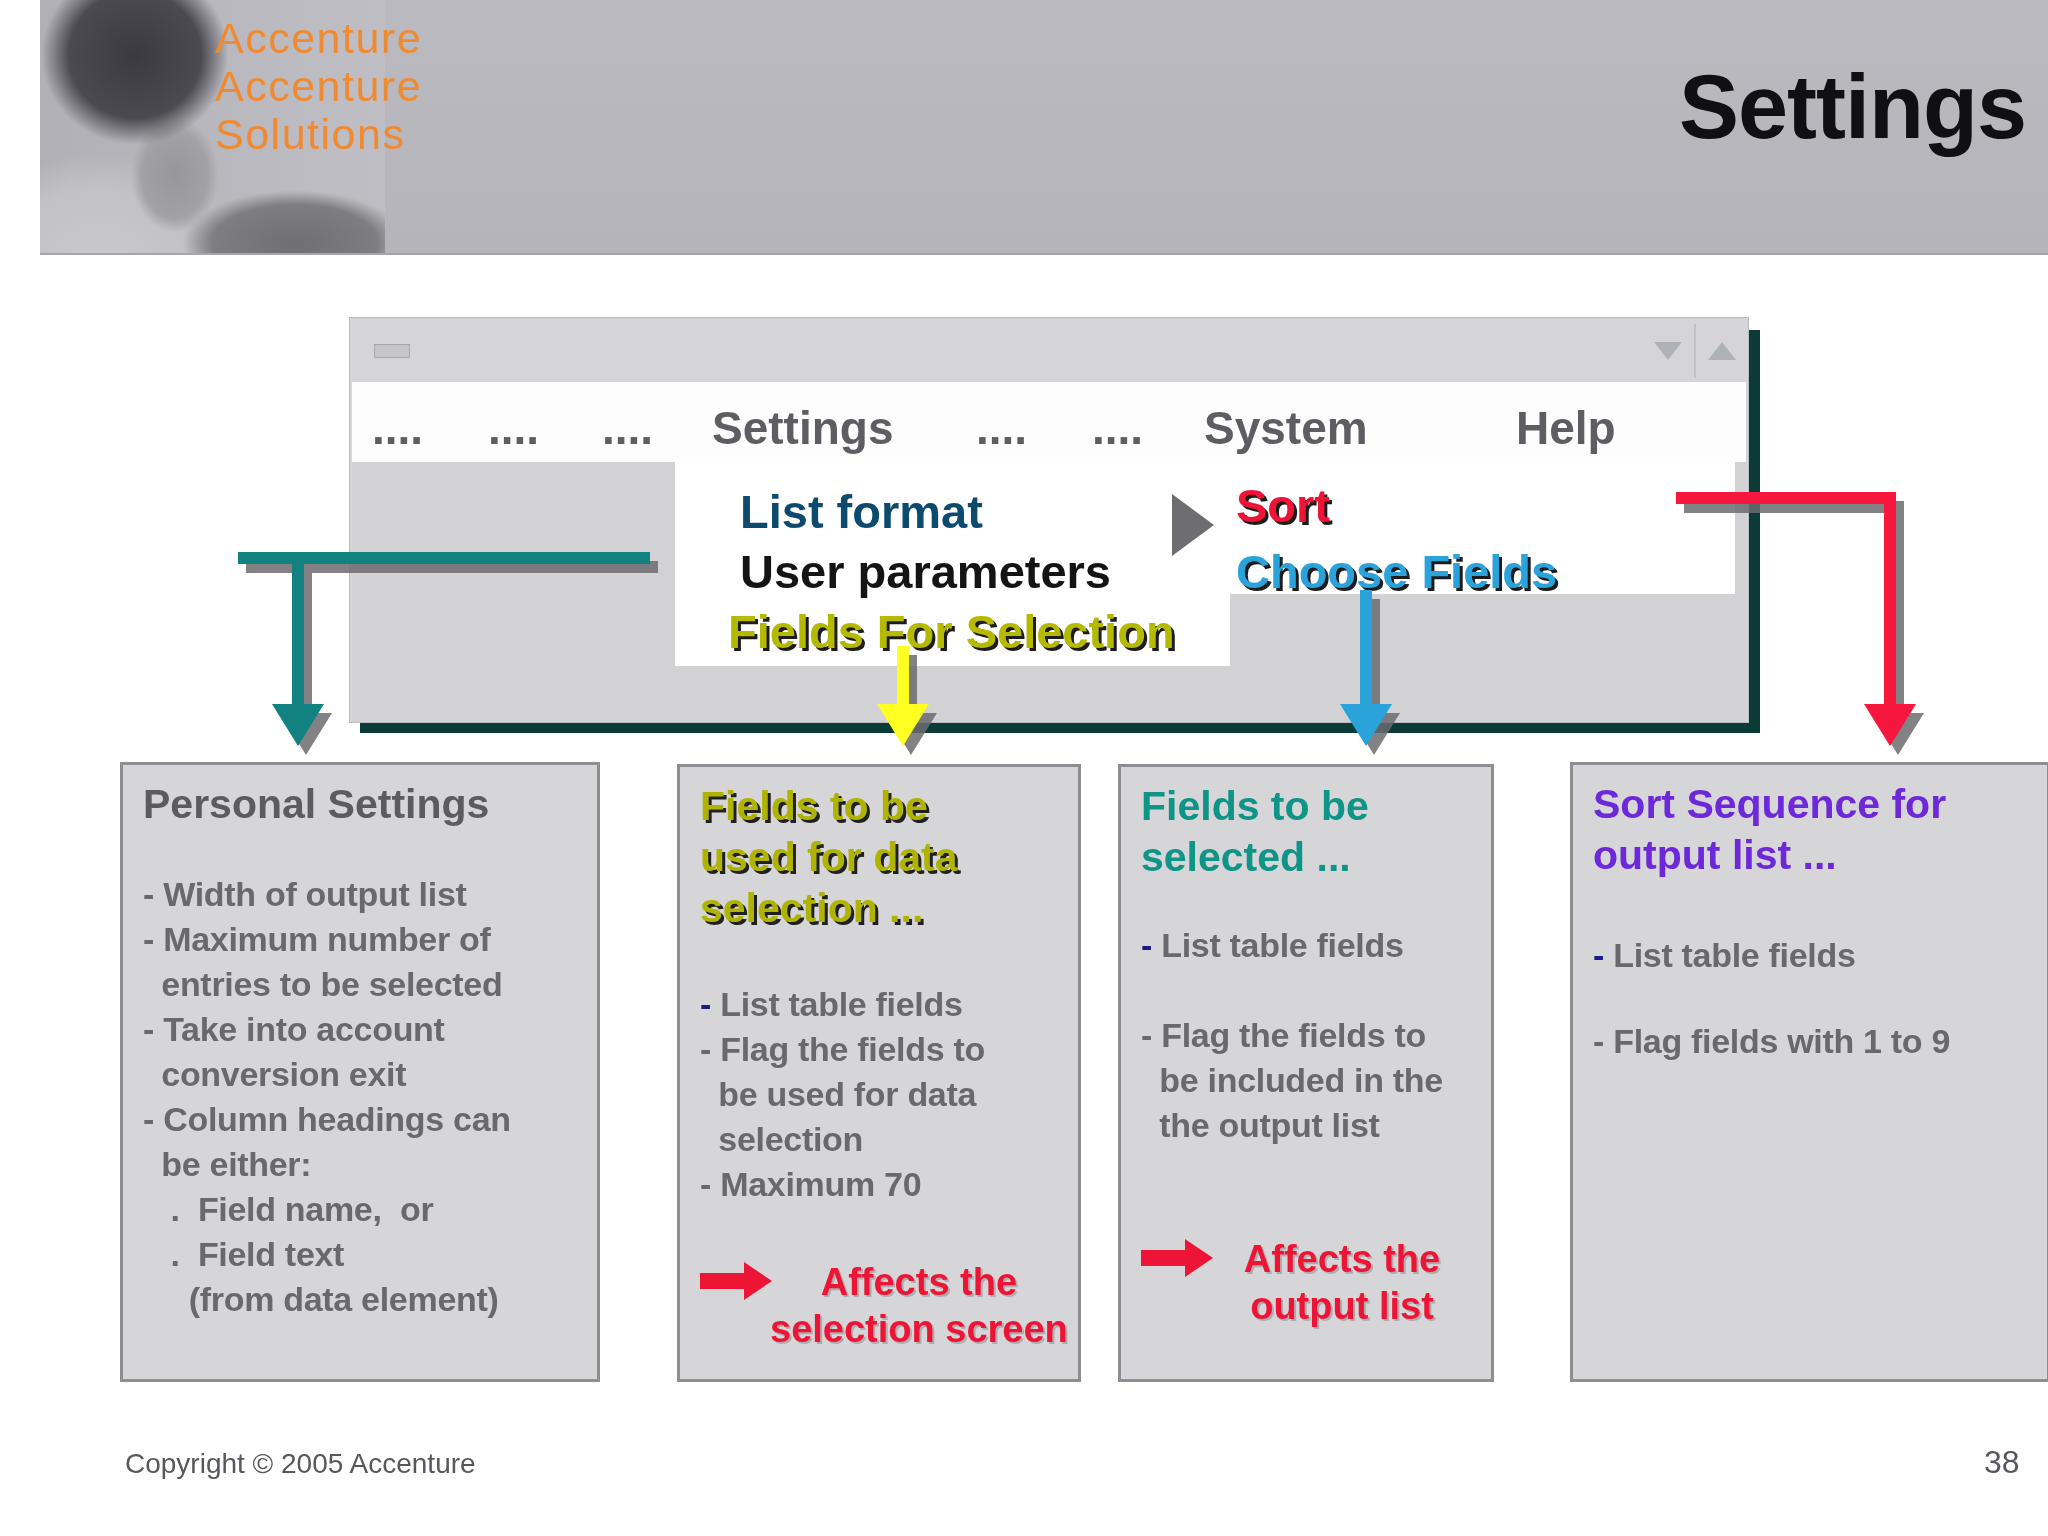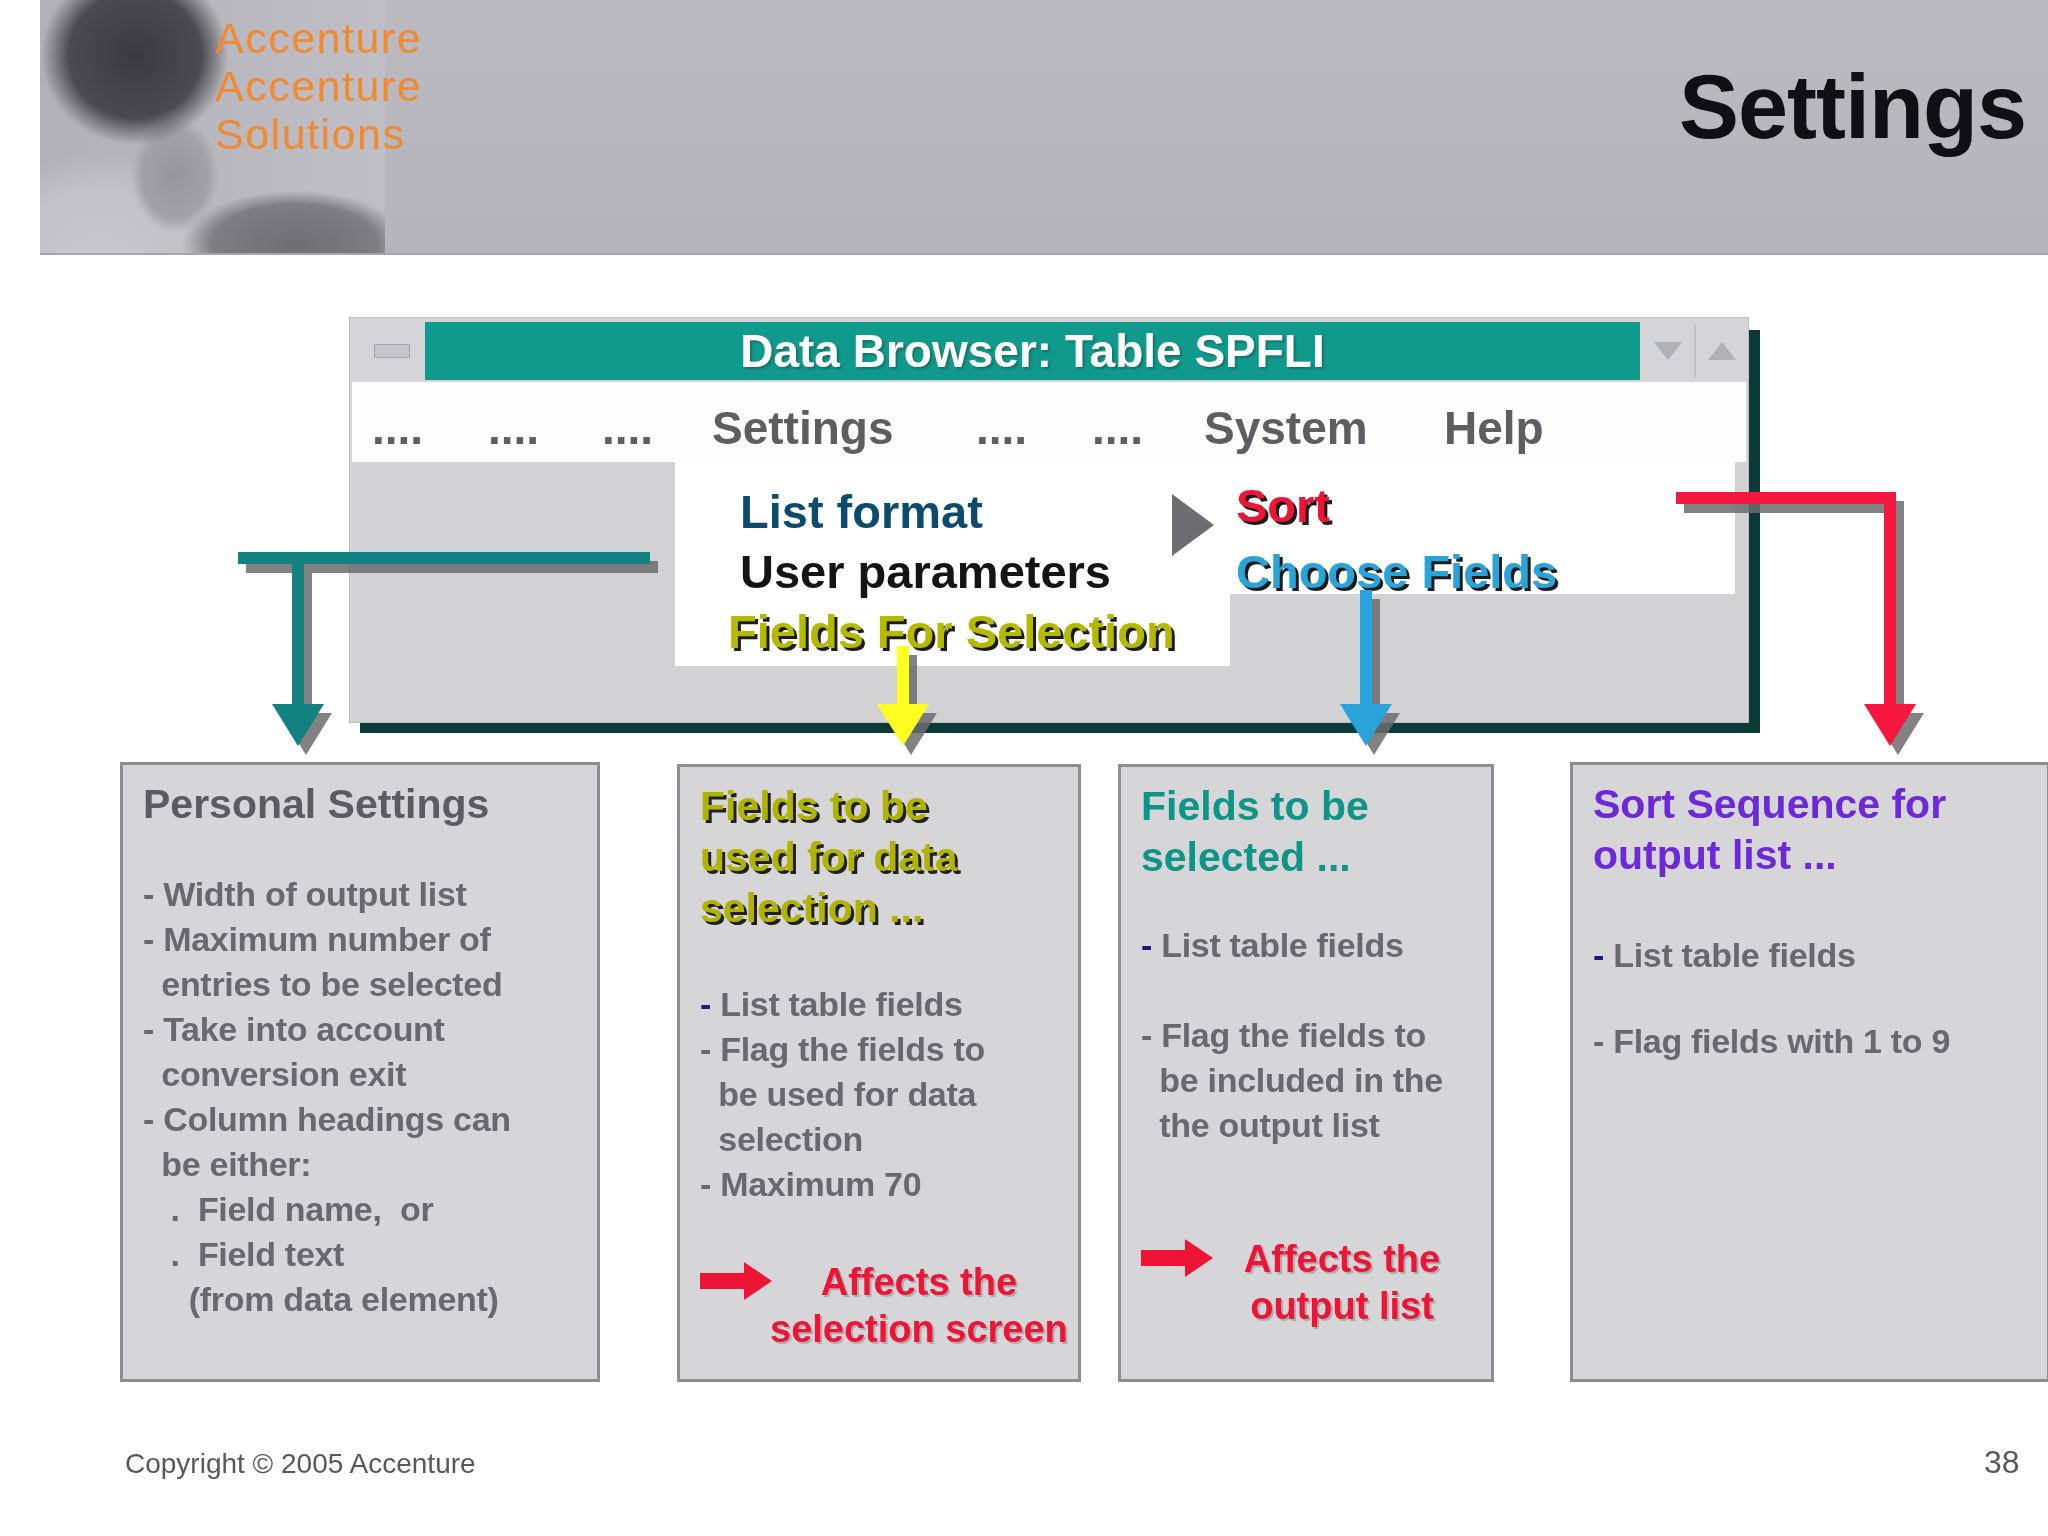--- a/index.html
+++ b/index.html
@@ -98,39 +98,36 @@
       <div>Accenture</div>
       <div>Solutions</div>
     </div>
     <div class="slide-title">Settings</div>
   </div>
 
   <div class="win-shadow-r"></div>
   <div class="win-shadow-b"></div>
   <div class="win-frame"></div>
   <div class="min-dash"></div>
-  <div class="titlebar">
-    <span class="titlebar-text">Data Browser: Table SPFLI</span>
-  </div>
   <div class="tb-btn b1">
     <span class="tri-down"></span>
   </div>
   <div class="tb-btn b2">
     <span class="tri-up"></span>
   </div>
 
   <div class="menubar"></div>
   <span class="menu-item" style="left:332px">....</span>
   <span class="menu-item" style="left:448px">....</span>
   <span class="menu-item" style="left:562px">....</span>
   <span class="menu-item" style="left:672px">Settings</span>
   <span class="menu-item" style="left:936px">....</span>
   <span class="menu-item" style="left:1052px">....</span>
   <span class="menu-item" style="left:1164px">System</span>
-  <span class="menu-item" style="left:1404px">Help</span>
+  <span class="menu-item" style="left:1476px">Help</span>
 
   <div class="win-body"></div>
   <div class="dd-wide"></div>
   <div class="dd-low"></div>
 
   <span class="dd-item c-blue" style="left:700px;top:486px">List format</span>
   <span class="dd-item c-black" style="left:700px;top:546px">User parameters</span>
   <span class="dd-item c-olive" style="left:688px;top:606px">Fields For Selection</span>
   <span class="submenu-tri"></span>
   <span class="dd-item c-red" style="left:1196px;top:480px">Sort</span>

